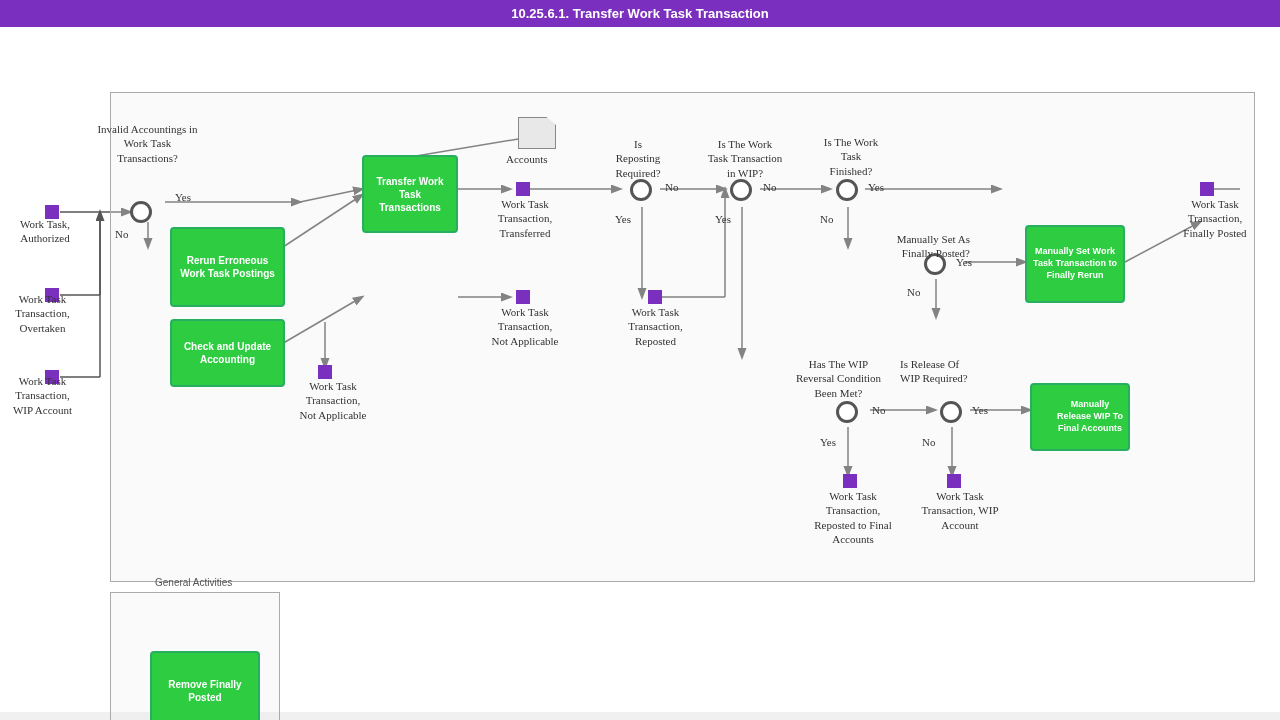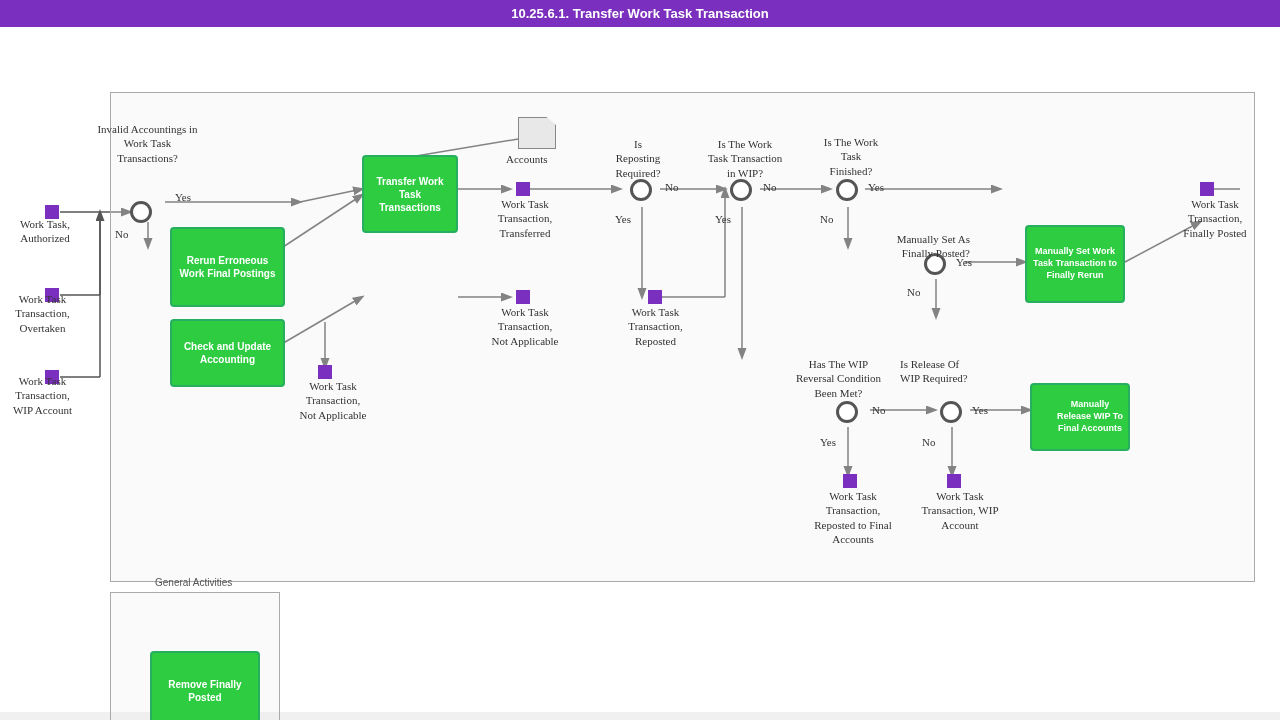--- a/index.html
+++ b/index.html
@@ -177,21 +177,21 @@
   <div class="square-node" style="left:45px; top:343px;"></div>
   <div class="label-box" style="left:5px; top:347px; width:75px;">Work Task<br>Transaction,<br>WIP Account</div>
 
   <div class="label-box" style="left:90px; top:95px; width:115px; text-align:center;">Invalid Accountings in<br>Work Task<br>Transactions?</div>
 
   <div class="circle-node inner" style="left:130px; top:174px;"></div>
   <div class="label-box" style="left:175px; top:163px;">Yes</div>
   <div class="label-box" style="left:115px; top:200px;">No</div>
 
   <div class="node-box green-box" style="left:170px; top:200px; width:115px; height:80px;">
-    <span>Rerun Erroneous Work Final Postings</span>
+    <span>Rerun Erroneous Work Task Postings</span>
   </div>
 
   <div class="node-box green-box" style="left:170px; top:292px; width:115px; height:68px;">
     <span>Check and Update Accounting</span>
   </div>
 
   <div class="node-box green-box" style="left:362px; top:128px; width:96px; height:78px;">
     <span>Transfer Work Task Transactions</span>
   </div>
 

